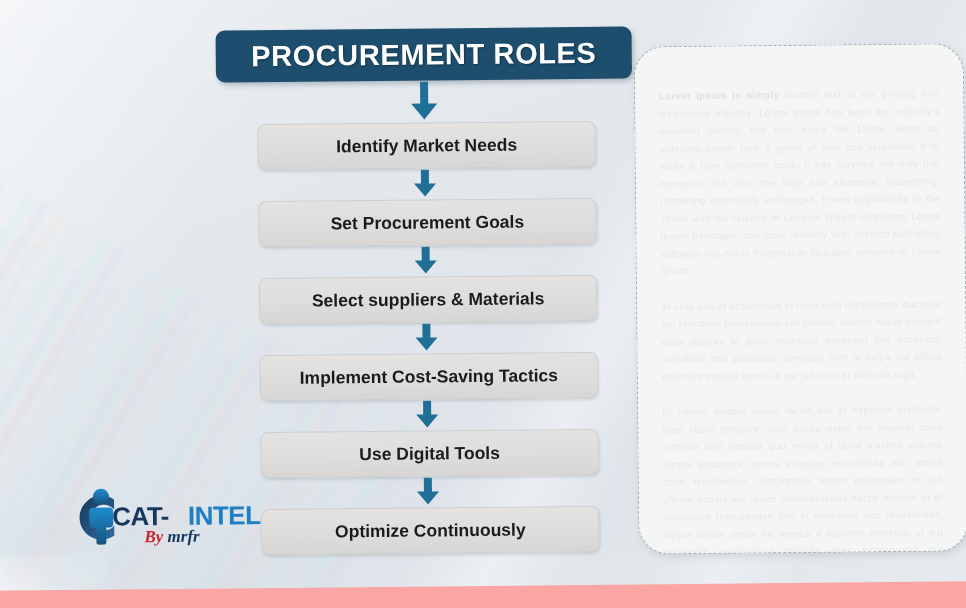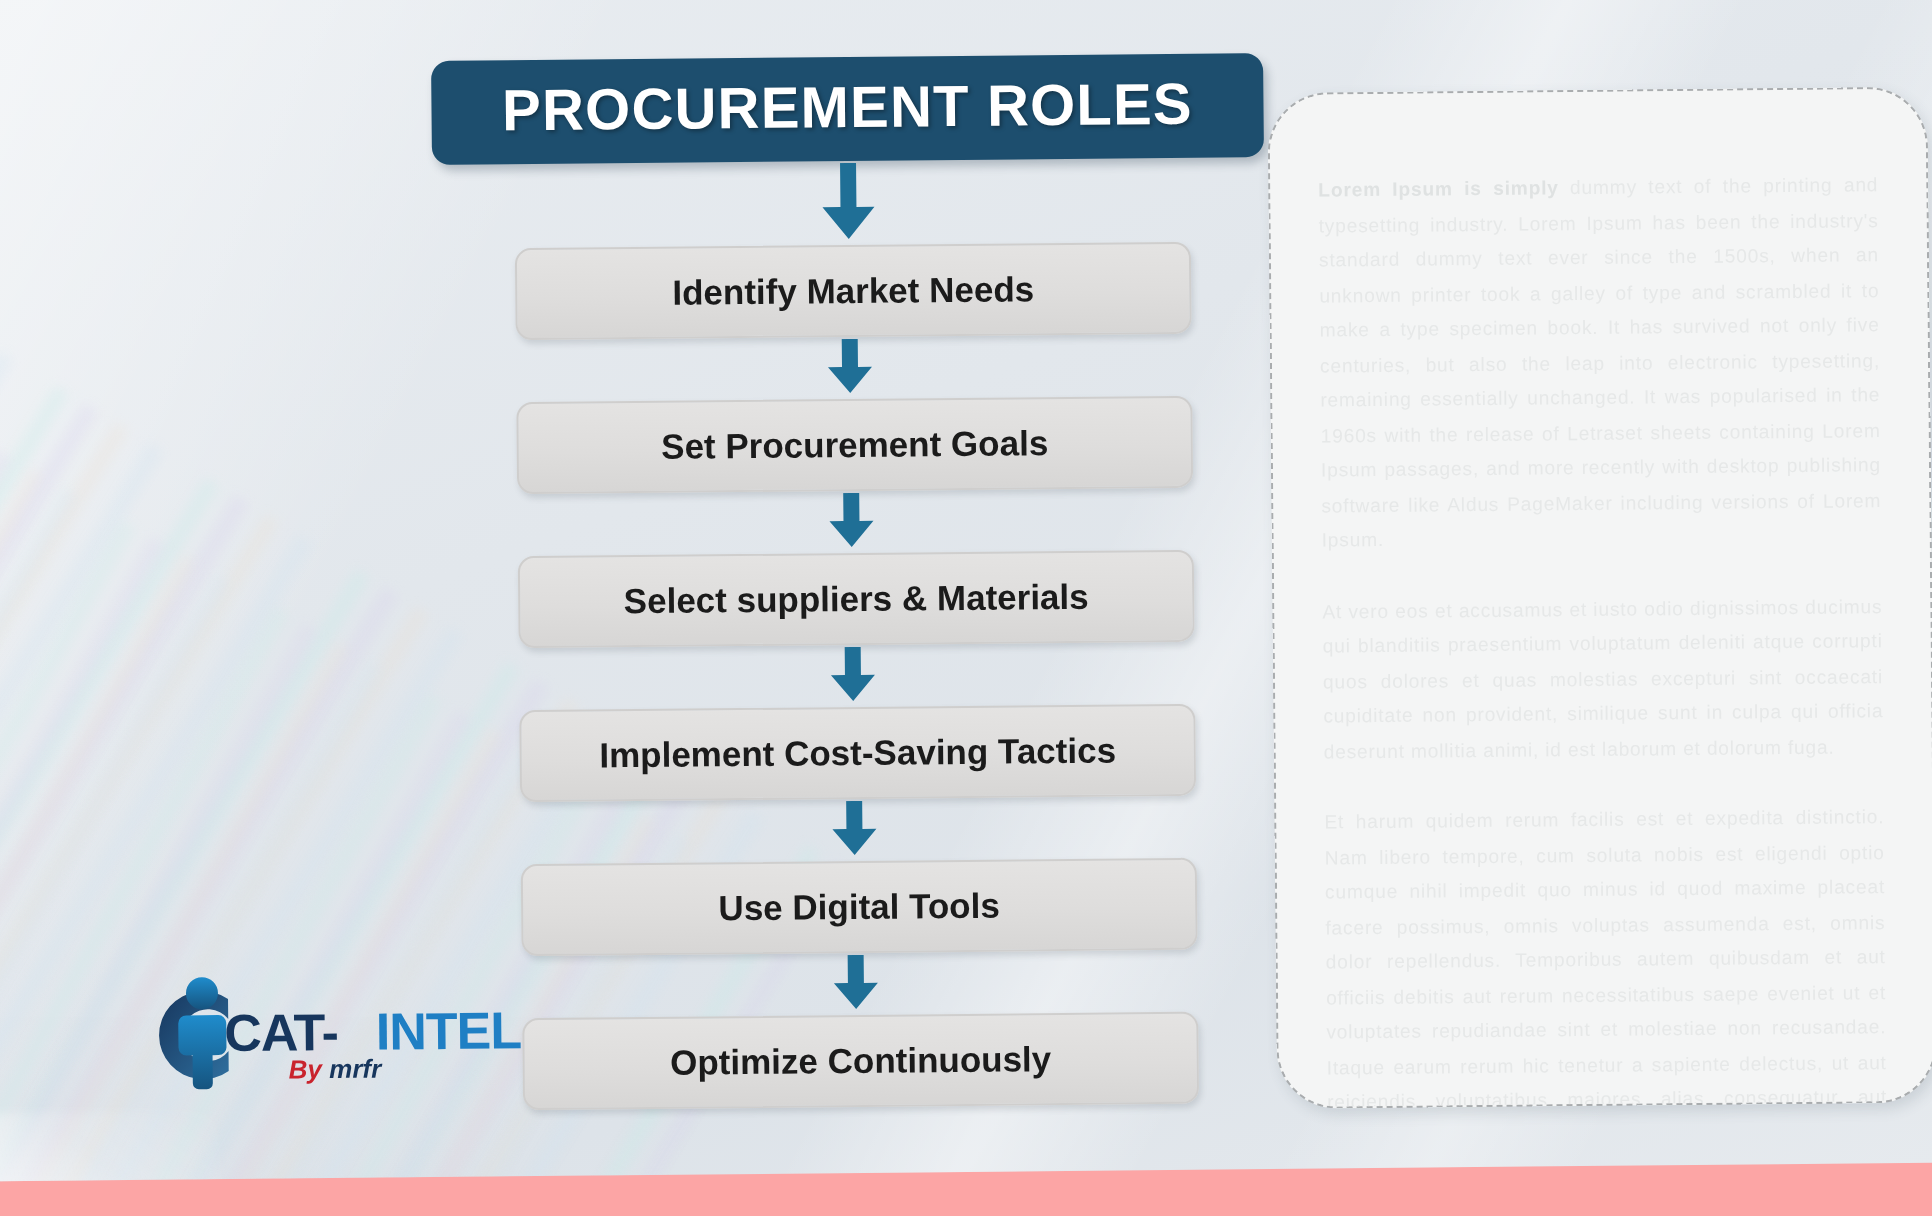--- a/index.html
+++ b/index.html
@@ -179,24 +179,24 @@
     letter-spacing: -.5px;
     font-family: "Liberation Sans", sans-serif;
     white-space: nowrap;
   }
   .logo-word .cat { color: #17365d; }
   .logo-word .intel { color: #1f7fc4; margin-left: 19px; }
   .logo-sub {
     position: absolute;
     left: 78px;
     top: 42px;
-    font-size: 13px;
+    font-size: 17px;
     font-style: italic;
     font-weight: bold;
-    font-family: Liberation Sans, sans-serif;
+    font-family: Liberation Serif, serif;
     white-space: nowrap;
   }
   .logo-sub .by { color: #c9232d; }
   .logo-sub .mrfr { color: #17365d; }
 </style>
 </head>
 <body>
 
 <div id="slide">
   <div id="canvas">

